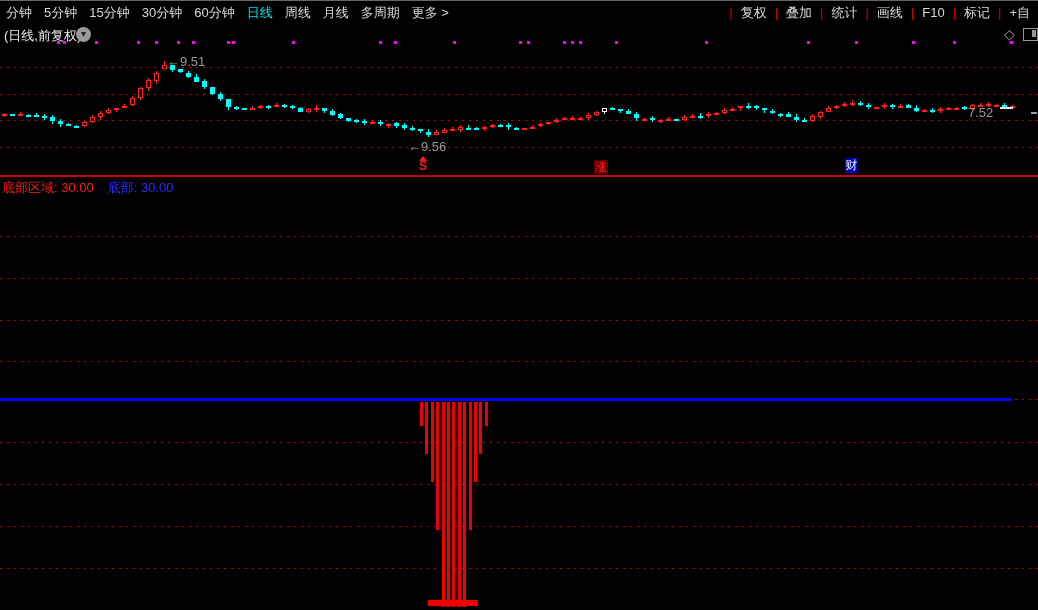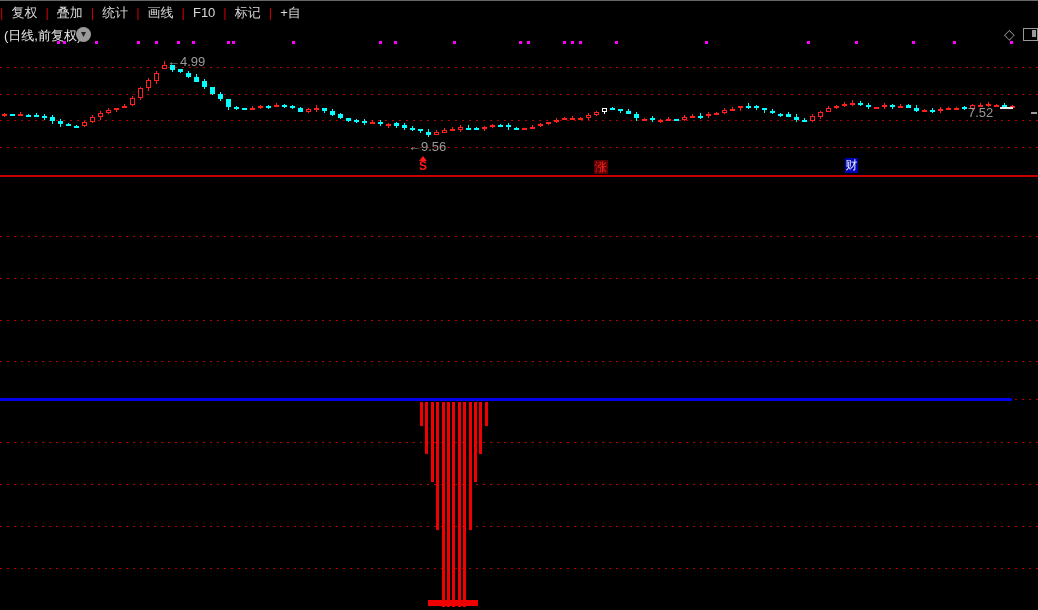--- a/index.html
+++ b/index.html
@@ -49,20 +49,32 @@
   #ind-labels{left:2px;top:2px;display:flex;gap:14px;font-size:13px;}
   .ind-red{color:#ff1a1a;} .ind-blue{color:#2b2bff;}
   #threshold-line{left:0;top:221px;width:1012px;height:3px;background:#0000ee;}
   .sigbar{position:absolute;width:3px;background:#f00000;}
   #bottom-strip{position:absolute;background:#f00000;}
 </style>
 </head>
 <body>
 
 <header id="topbar" class="abs">
+  <nav id="period-tabs">
+      <span class="ptab">分钟</span>
+      <span class="ptab">5分钟</span>
+      <span class="ptab">15分钟</span>
+      <span class="ptab">30分钟</span>
+      <span class="ptab">60分钟</span>
+      <span class="ptab sel">日线</span>
+      <span class="ptab">周线</span>
+      <span class="ptab">月线</span>
+      <span class="ptab">多周期</span>
+      <span class="ptab">更多 &gt;</span>
+    </nav>
   <nav id="tool-buttons">
       <span class="tsep">|</span>
       <span class="tbtn">复权</span>
       <span class="tsep">|</span>
       <span class="tbtn">叠加</span>
       <span class="tsep">|</span>
       <span class="tbtn">统计</span>
       <span class="tsep">|</span>
       <span class="tbtn">画线</span>
       <span class="tsep">|</span>
@@ -365,21 +377,21 @@
       <div class="dot" style="left: 1010px; top: 18px;"></div>
     </div>
 
   <div id="chart-header" class="abs">(日线,前复权)</div>
   <div id="hdr-chevron" class="abs">▾</div>
   <div id="diamond-icon" class="abs">◇</div>
   <div id="panel-icon" class="abs">
     <span class="half"></span>
   </div>
 
-  <div class="pricelabel abs" style="left:167px;top:31px;">←4.99</div>
+  <div class="pricelabel abs" style="left:167px;top:31px;">←9.51</div>
   <div class="pricelabel abs" style="left:408px;top:116px;">←9.56</div>
   <div id="last-tick" class="abs"></div>
   <div class="pricelabel abs" style="left:968px;top:82px;">7.52</div>
   <div id="last-dash" class="abs"></div>
 
   <div id="s-marker" class="abs">
     <div class="tri"></div>
     <div class="ltr">S</div>
   </div>
   <div id="zhang-marker" class="abs">涨</div>
@@ -393,20 +405,28 @@
       <div class="gridline" style="top: 59px;"></div>
       <div class="gridline" style="top: 101px;"></div>
       <div class="gridline" style="top: 143px;"></div>
       <div class="gridline" style="top: 184px;"></div>
       <div class="gridline" style="top: 222px;"></div>
       <div class="gridline" style="top: 265px;"></div>
       <div class="gridline" style="top: 307px;"></div>
       <div class="gridline" style="top: 349px;"></div>
       <div class="gridline" style="top: 391px;"></div>
     </div>
+  <div id="ind-labels" class="abs">
+    <span class="ind-red">
+      <span>底部区域:</span> <span>30.00</span>
+    </span>
+    <span class="ind-blue">
+      <span>底部:</span> <span>30.00</span>
+    </span>
+  </div>
   <div id="threshold-line" class="abs"></div>
   <div id="signal-bars">
       <div class="sigbar" style="left: 420px; top: 225px; height: 24px;"></div>
       <div class="sigbar" style="left: 425px; top: 225px; height: 52px;"></div>
       <div class="sigbar" style="left: 431px; top: 225px; height: 80px;"></div>
       <div class="sigbar" style="left: 436px; top: 225px; height: 128px;"></div>
       <div class="sigbar" style="left: 442px; top: 225px; height: 205px;"></div>
       <div class="sigbar" style="left: 447px; top: 225px; height: 205px;"></div>
       <div class="sigbar" style="left: 452px; top: 225px; height: 205px;"></div>
       <div class="sigbar" style="left: 458px; top: 225px; height: 205px;"></div>

